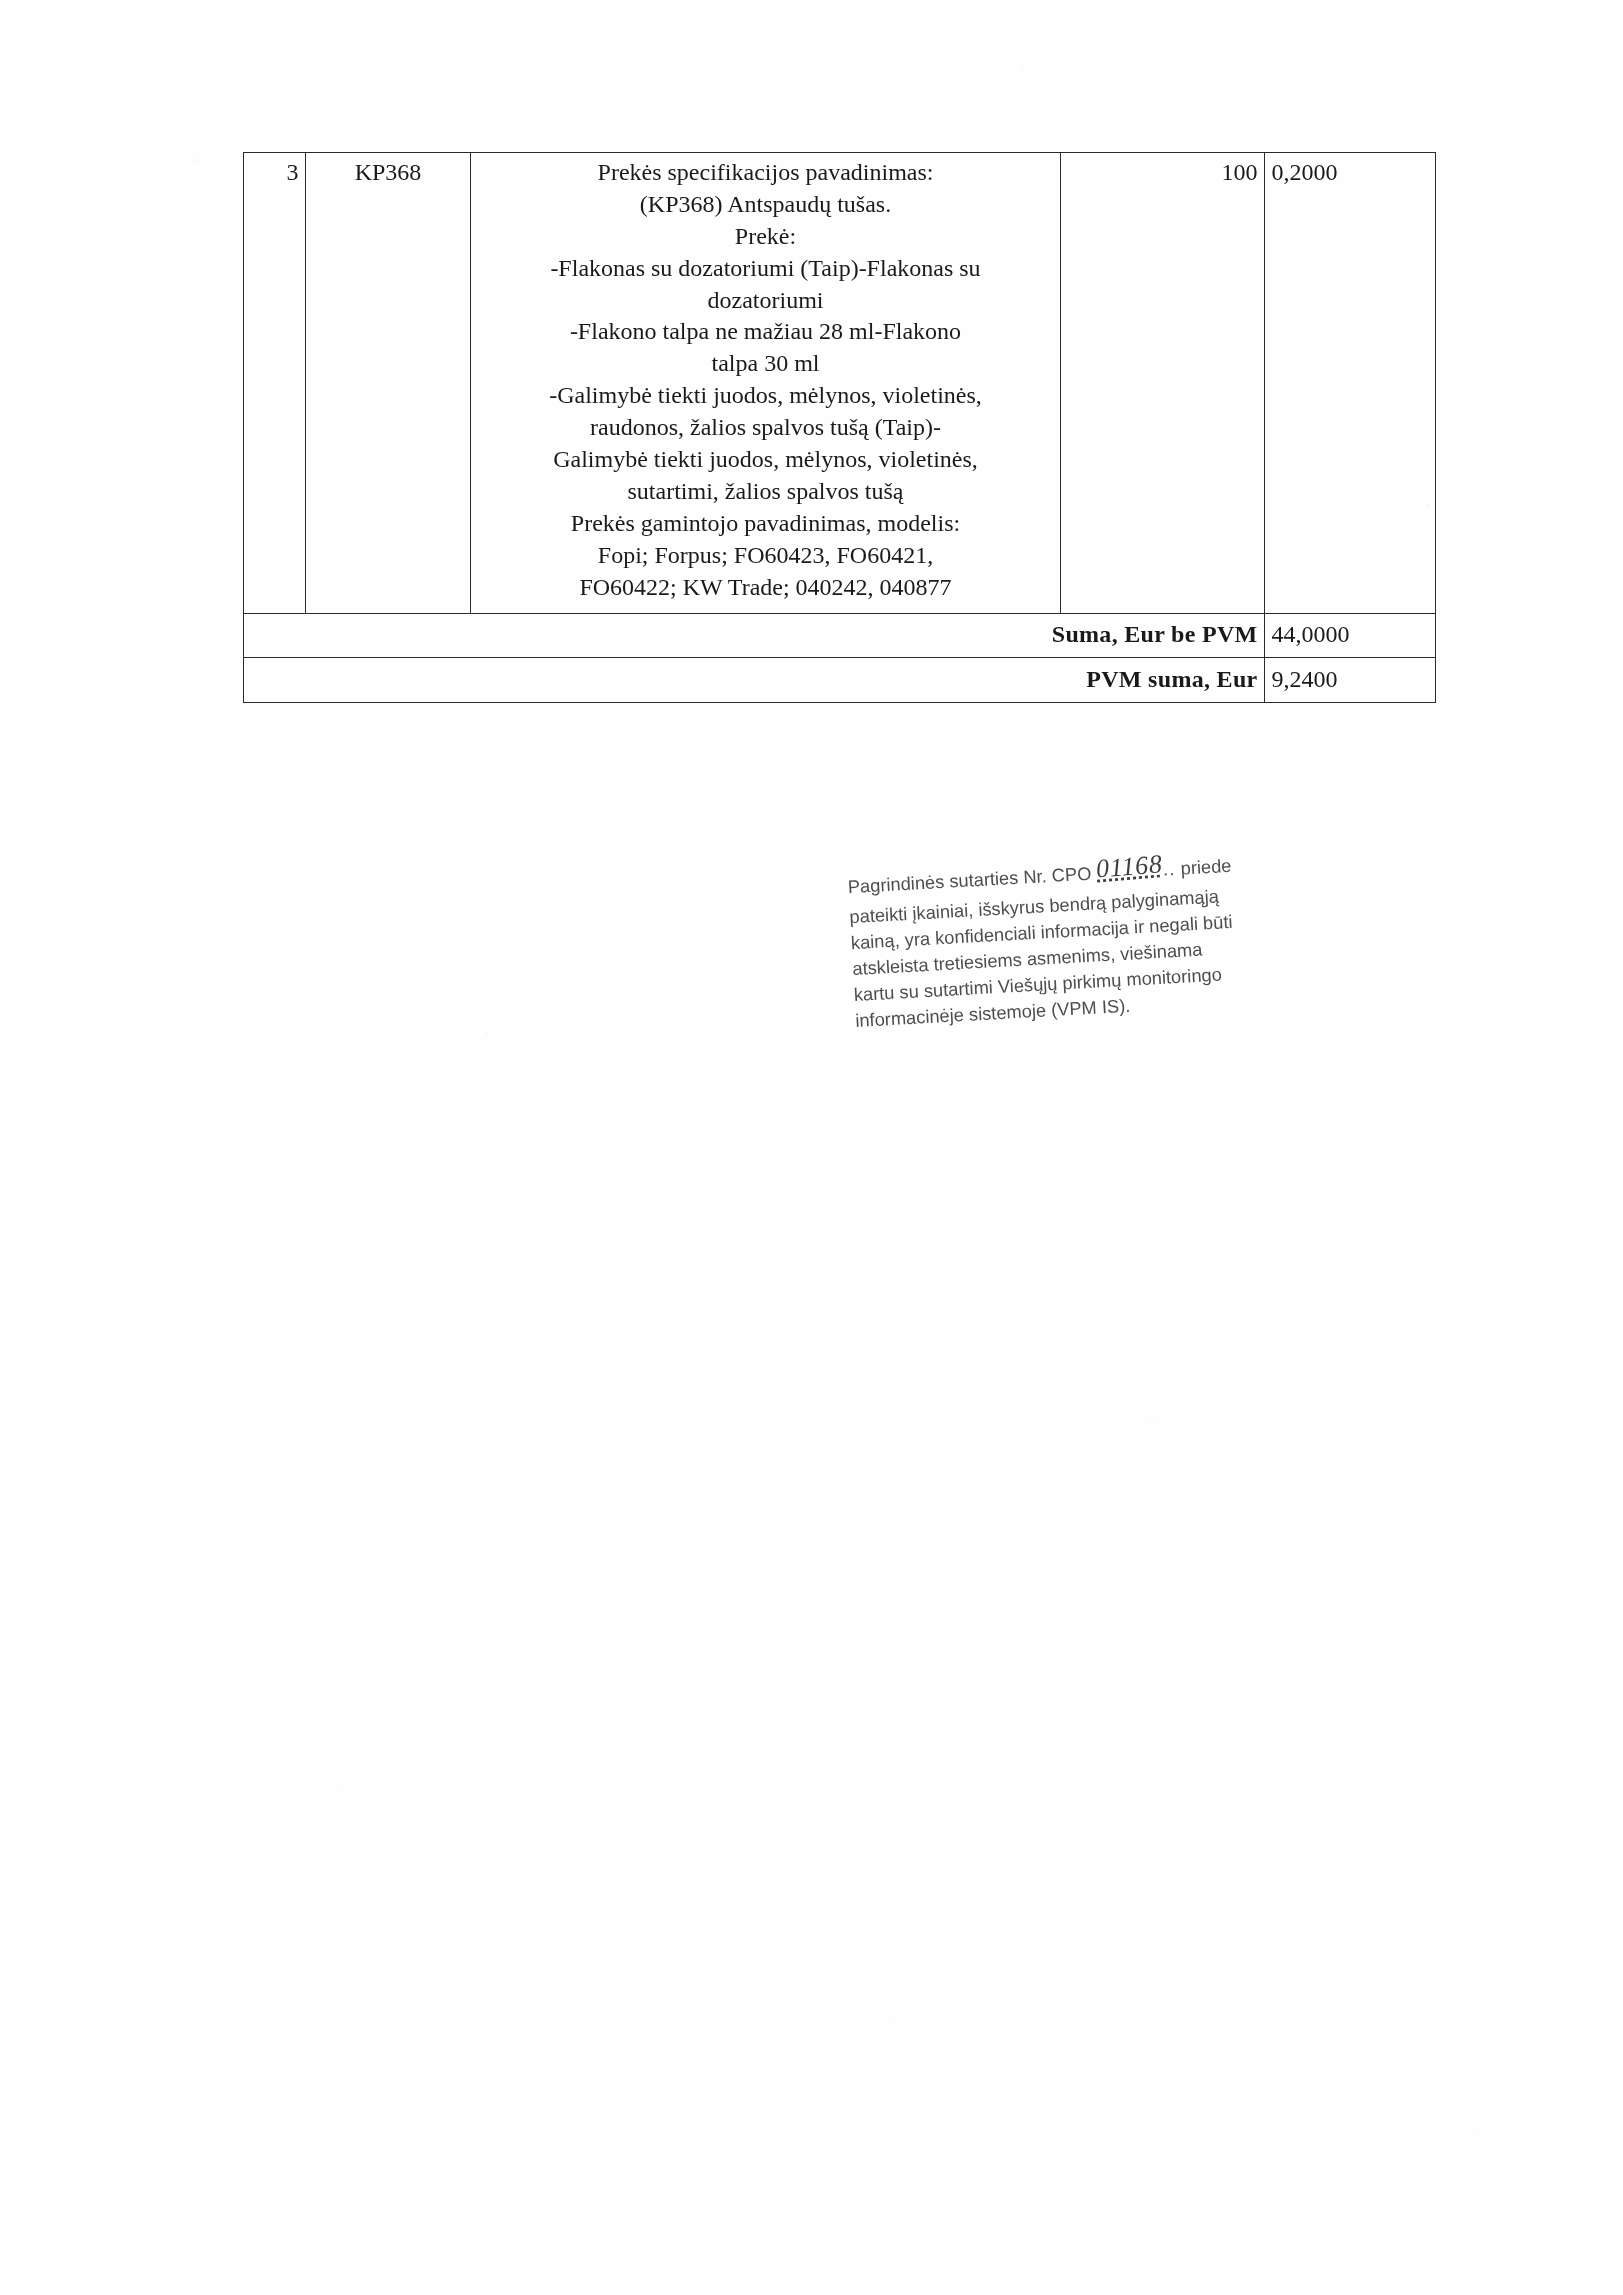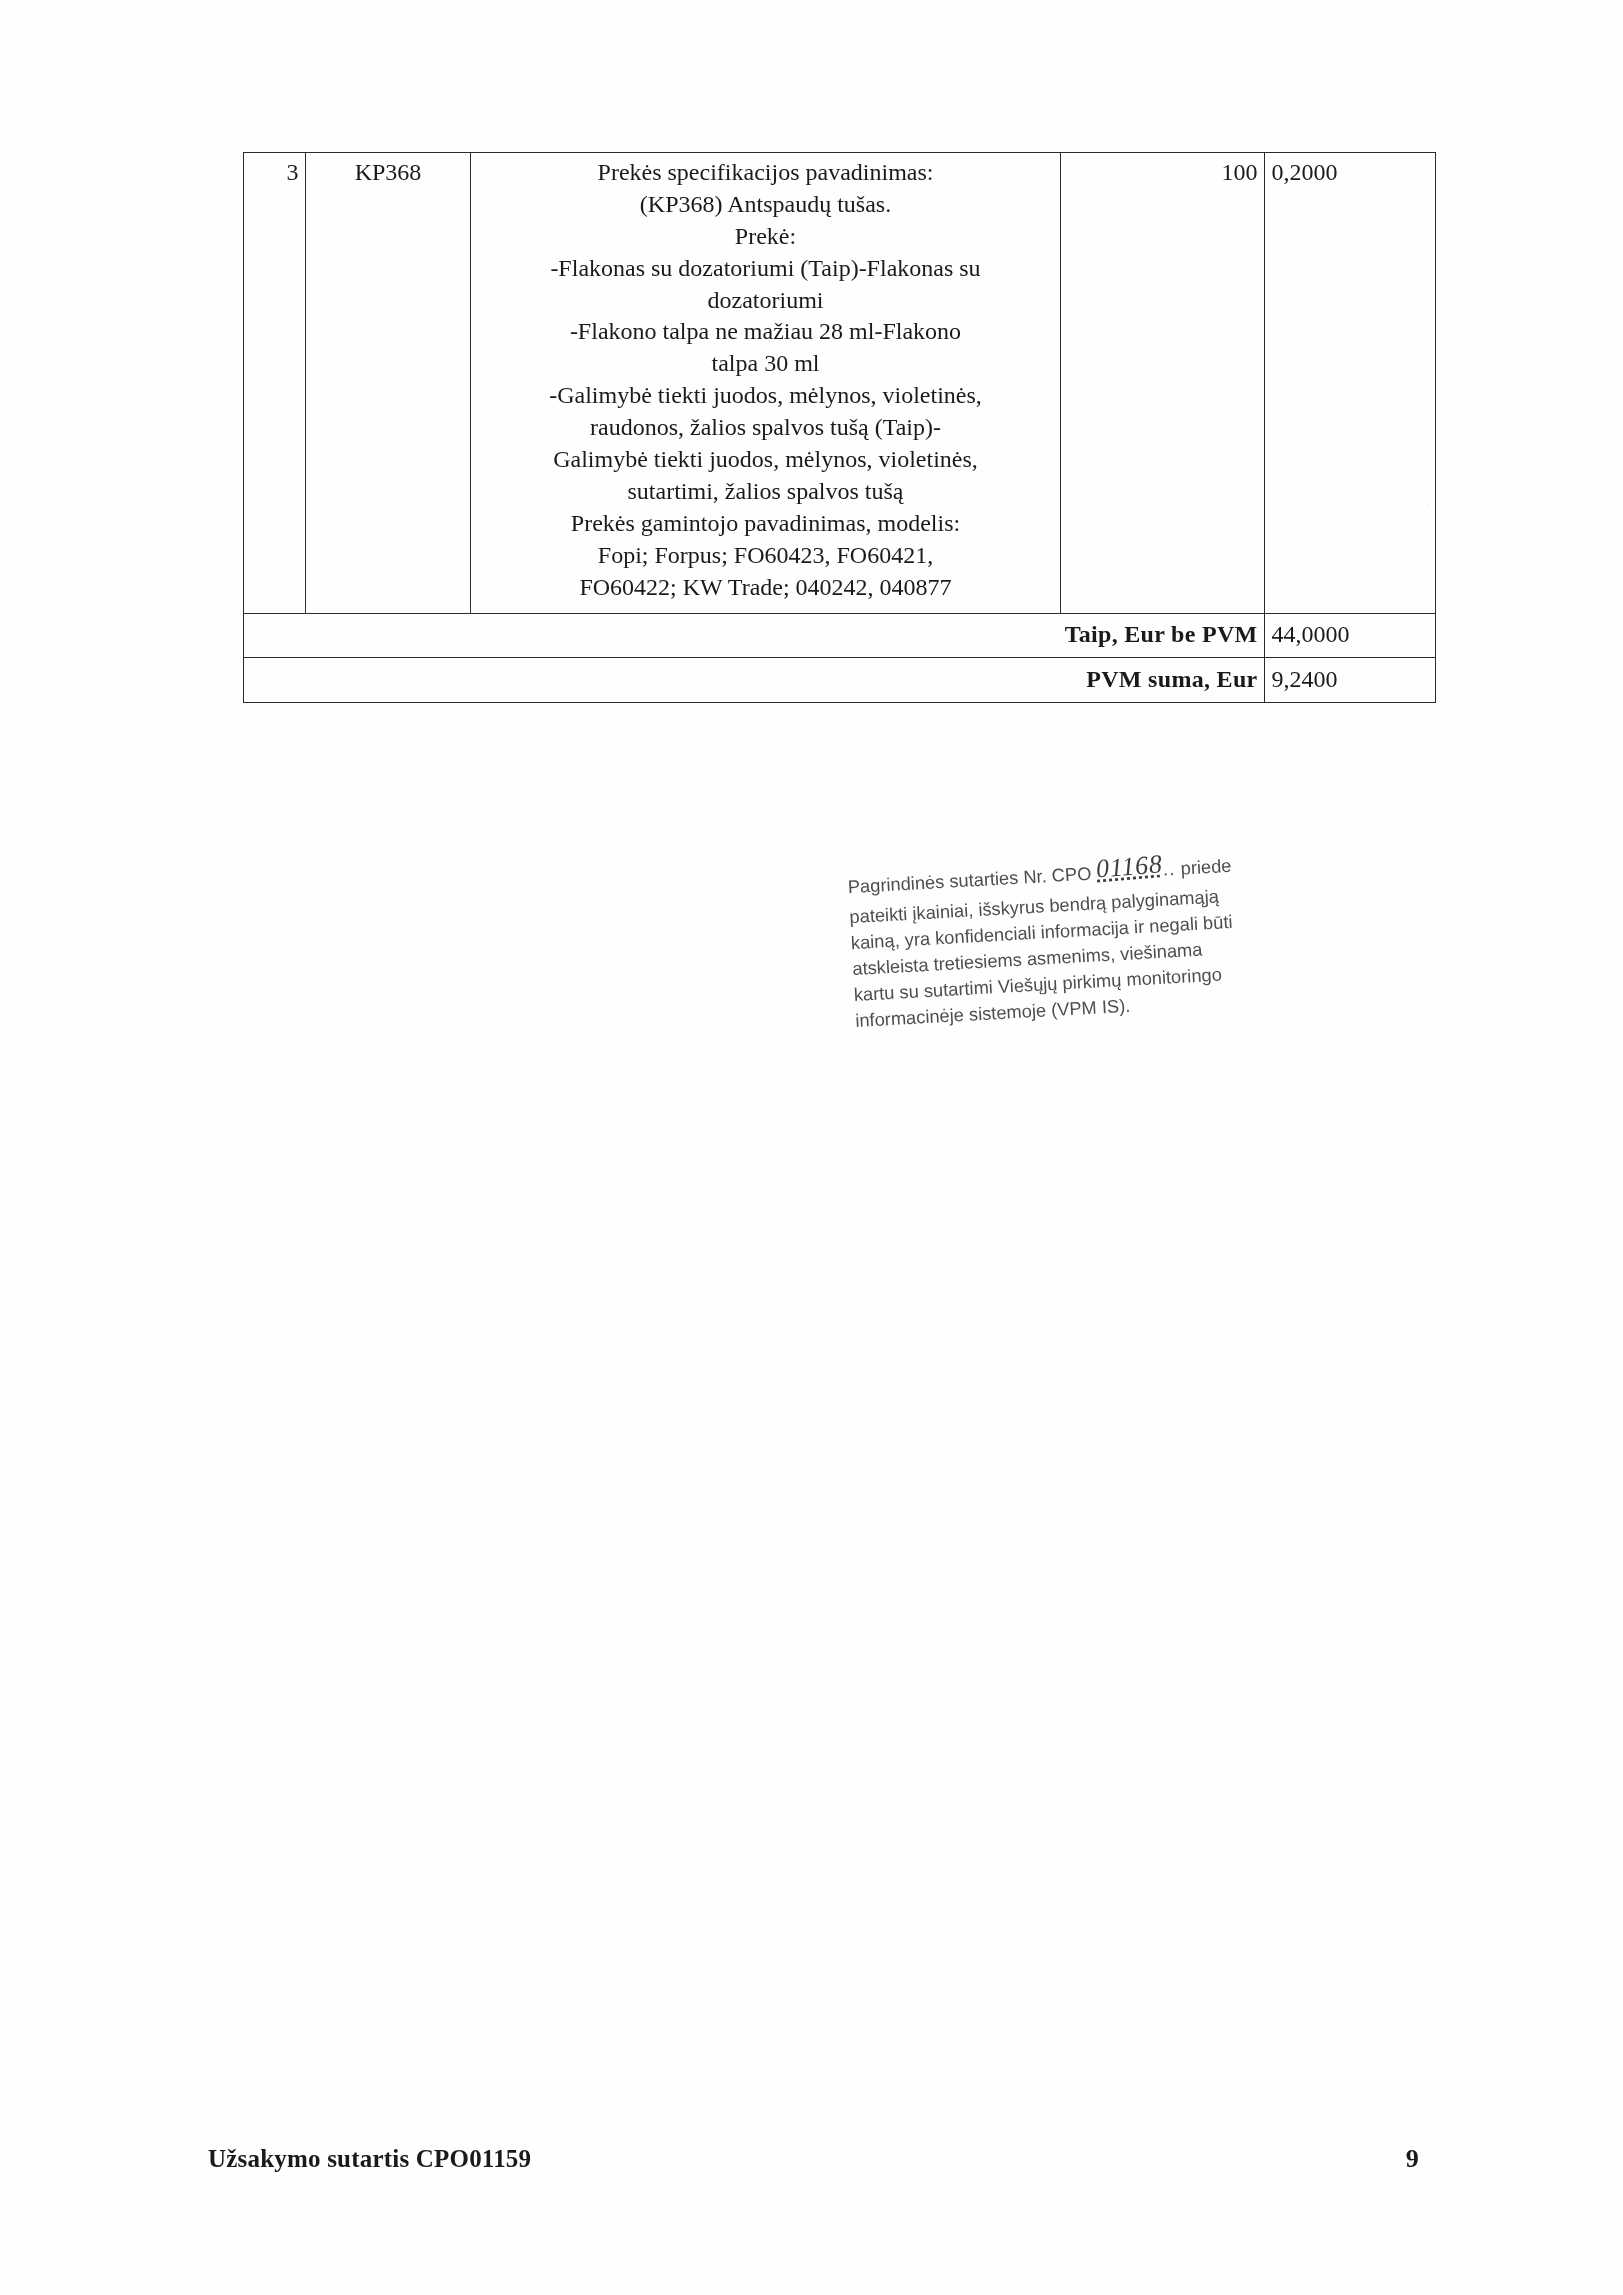--- a/index.html
+++ b/index.html
@@ -141,39 +141,35 @@
             <div class="desc-line">sutartimi, žalios spalvos tušą</div>
             <div class="desc-line">Prekės gamintojo pavadinimas, modelis:</div>
             <div class="desc-line">Fopi; Forpus; FO60423, FO60421,</div>
             <div class="desc-line">FO60422; KW Trade; 040242, 040877</div>
           </td>
           <td class="col-qty">100</td>
           <td class="col-price">0,2000</td>
         </tr>
 
         <tr class="total-row">
-          <td class="total-label" colspan="4">Taip, Eur be PVM</td>
+          <td class="total-label" colspan="4">Suma, Eur be PVM</td>
           <td class="total-value">44,0000</td>
         </tr>
         <tr class="total-row">
           <td class="total-label" colspan="4">PVM suma, Eur</td>
           <td class="total-value">9,2400</td>
         </tr>
       </tbody>
     </table>
   </div>
 
   <div class="conf-note">
     <span class="ln"><span>Pagrindinės sutarties Nr. CPO </span><span class="hand-num">01168</span><span class="dots">..</span><span> priede</span></span>
     <span class="ln">pateikti įkainiai, išskyrus bendrą palyginamąją</span>
     <span class="ln">kainą, yra konfidenciali informacija ir negali būti</span>
     <span class="ln">atskleista tretiesiems asmenims, viešinama</span>
     <span class="ln">kartu su sutartimi Viešųjų pirkimų monitoringo</span>
     <span class="ln">informacinėje sistemoje (VPM IS).</span>
   </div>
 
-  <div class="footer">
-    <span>Užsakymo sutartis CPO01159</span>
-    <span class="pageno">9</span>
-  </div>
 
 </div>
 
 
 </body></html>

